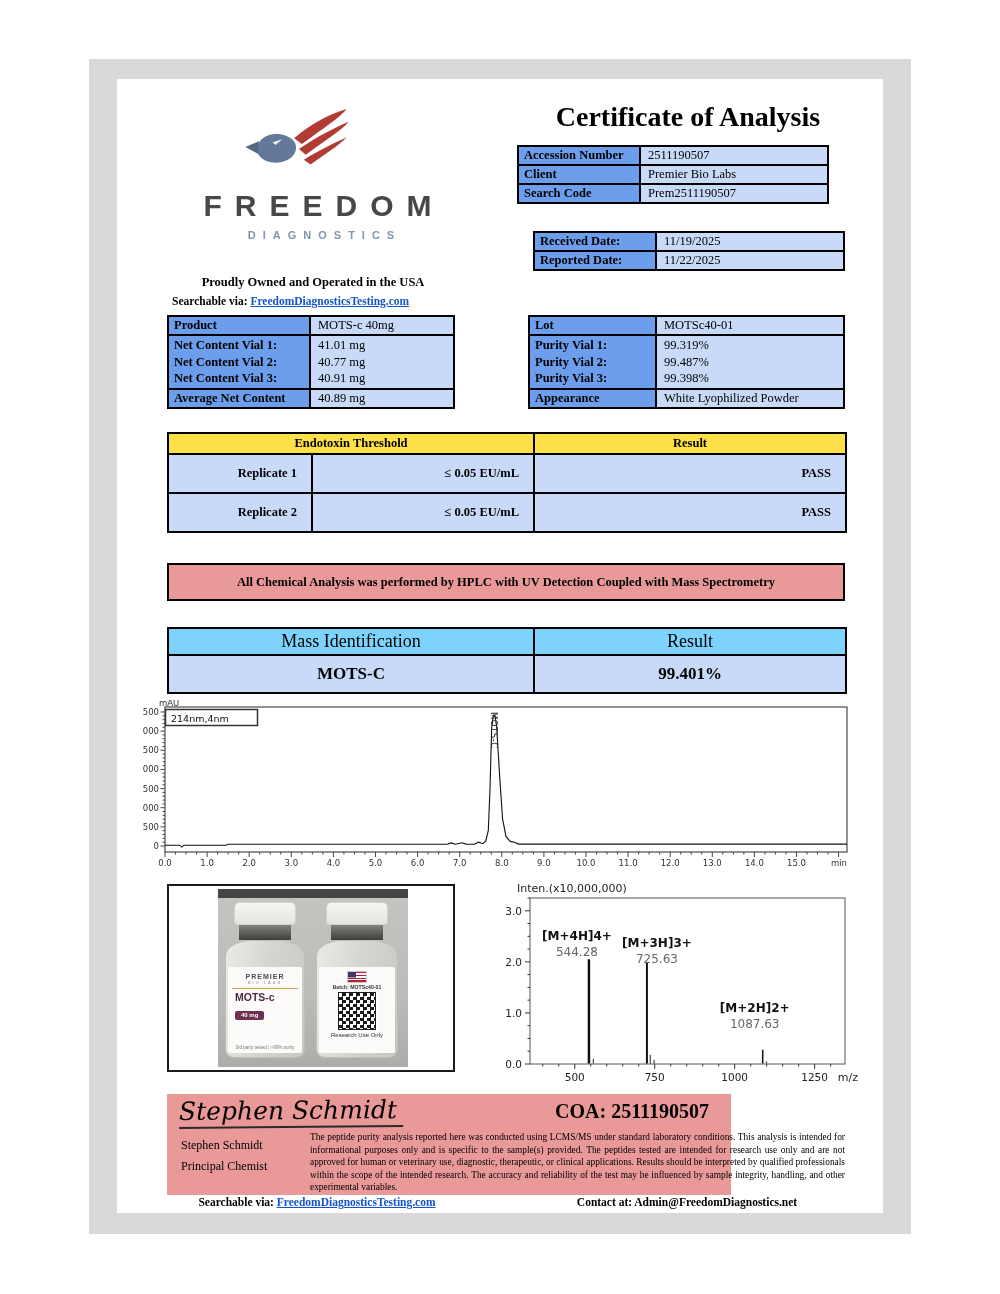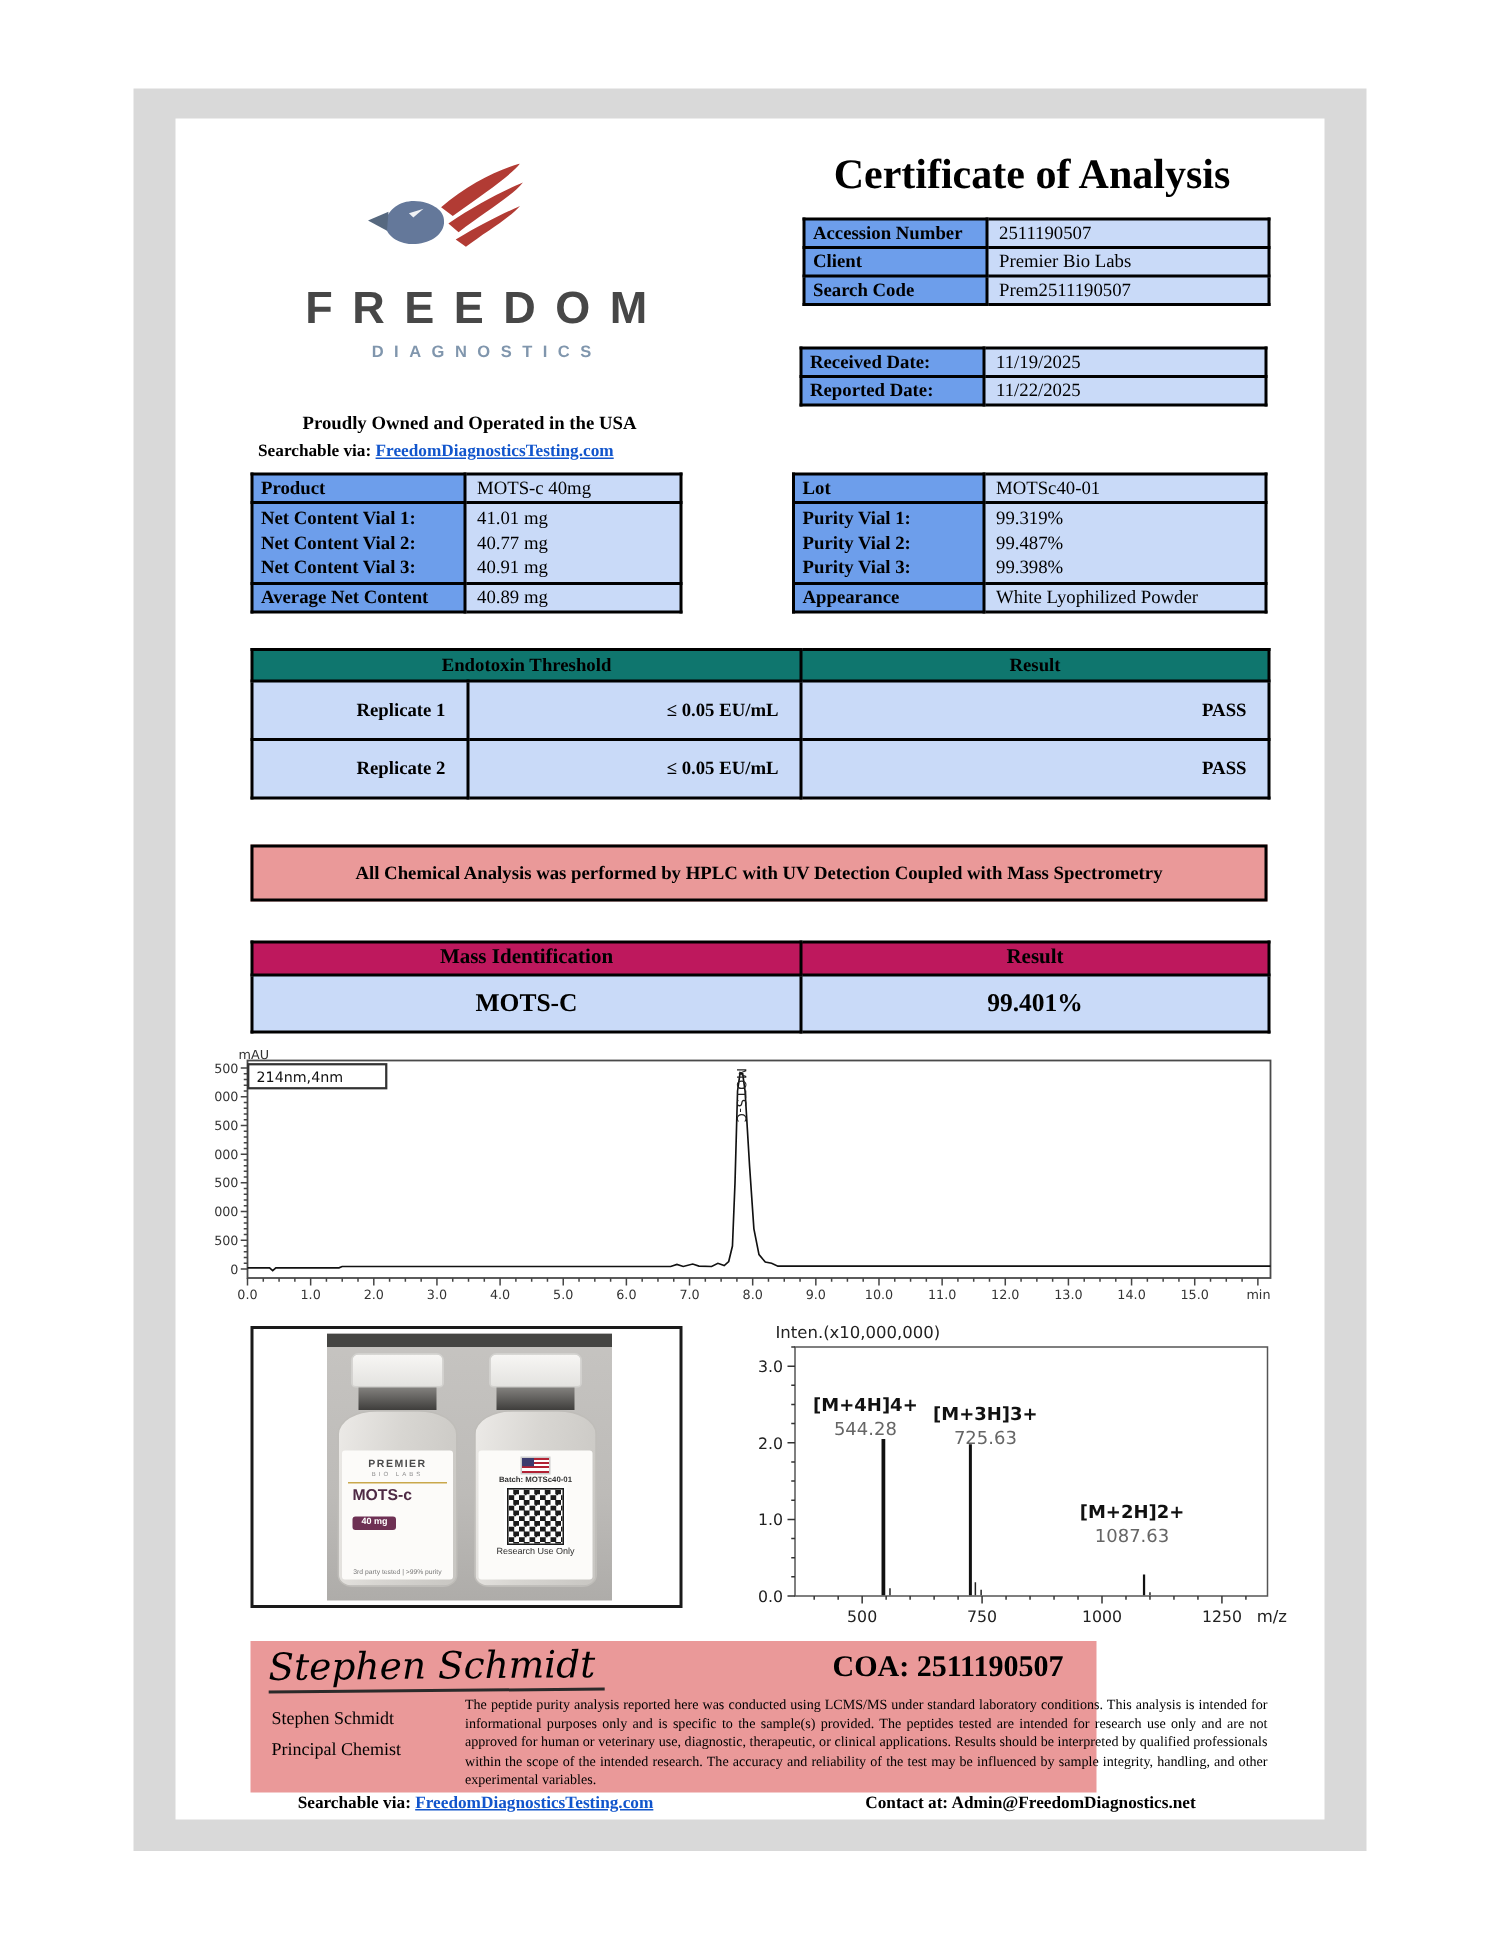--- a/index.html
+++ b/index.html
@@ -34,35 +34,35 @@
 
   
   .doc-title{position:absolute;left:410px;top:22px;width:322px;text-align:center;
     font-size:28px;font-weight:bold;}
   table{border-collapse:collapse;table-layout:fixed;}
   td,th{border:2px solid #000;font-size:12.5px;vertical-align:middle;}
   .kv{position:absolute;width:312px;}
   .kv td.k{background:var(--table-header-blue);font-weight:bold;padding:1px 5px;}
   .kv td.v{background:var(--table-cell-blue);padding:1px 7px;}
   .kv .line{line-height:16.5px;}
-  .tbl-accession{left:418px;top:66px;padding-left:27px;}
+  .tbl-accession{left:400px;top:66px;padding-left:27px;}
   .tbl-dates{left:416px;top:152px;}
   .tbl-product{left:50px;top:236px;width:288px;}
   .tbl-lot{left:411px;top:236px;width:317px;}
 
   .tbl-endo{position:absolute;left:50px;top:353px;width:678px;}
-  .tbl-endo th{background:#0f766e;font-weight:bold;padding:2px;font-size:12.5px;}
+  .tbl-endo th{background:#fde047;font-weight:bold;padding:2px;font-size:12.5px;}
   .tbl-endo td{background:var(--table-cell-blue);font-weight:bold;text-align:right;padding:11px 14px;}
 
   .banner{position:absolute;left:50px;top:484px;width:678px;height:38px;
     background:var(--banner-pink);border:2px solid #000;display:flex;
     align-items:center;justify-content:center;font-weight:bold;font-size:12.5px;}
 
   .tbl-mass{position:absolute;left:50px;top:548px;width:678px;}
-  .tbl-mass th{background:#be185d;font-weight:bold;padding:2px;font-size:14px;}
+  .tbl-mass th{background:#7dd3fc;font-weight:normal;padding:2px;font-size:18px;}
   .tbl-mass td{background:var(--table-cell-blue);font-weight:bold;text-align:center;
     font-size:17px;padding:8px 2px;}
 
   
   #chromatogram{position:absolute;left:25px;top:621px;}
   #spectrum{position:absolute;left:353px;top:801px;}
   svg text{font-family:"DejaVu Sans",sans-serif;}
   .tick{font-size:8.5px;fill:#333;}
   .legend-t{font-size:9.5px;fill:#111;}
   .peaklabel{font-size:8.5px;fill:#222;letter-spacing:0.5px;}

